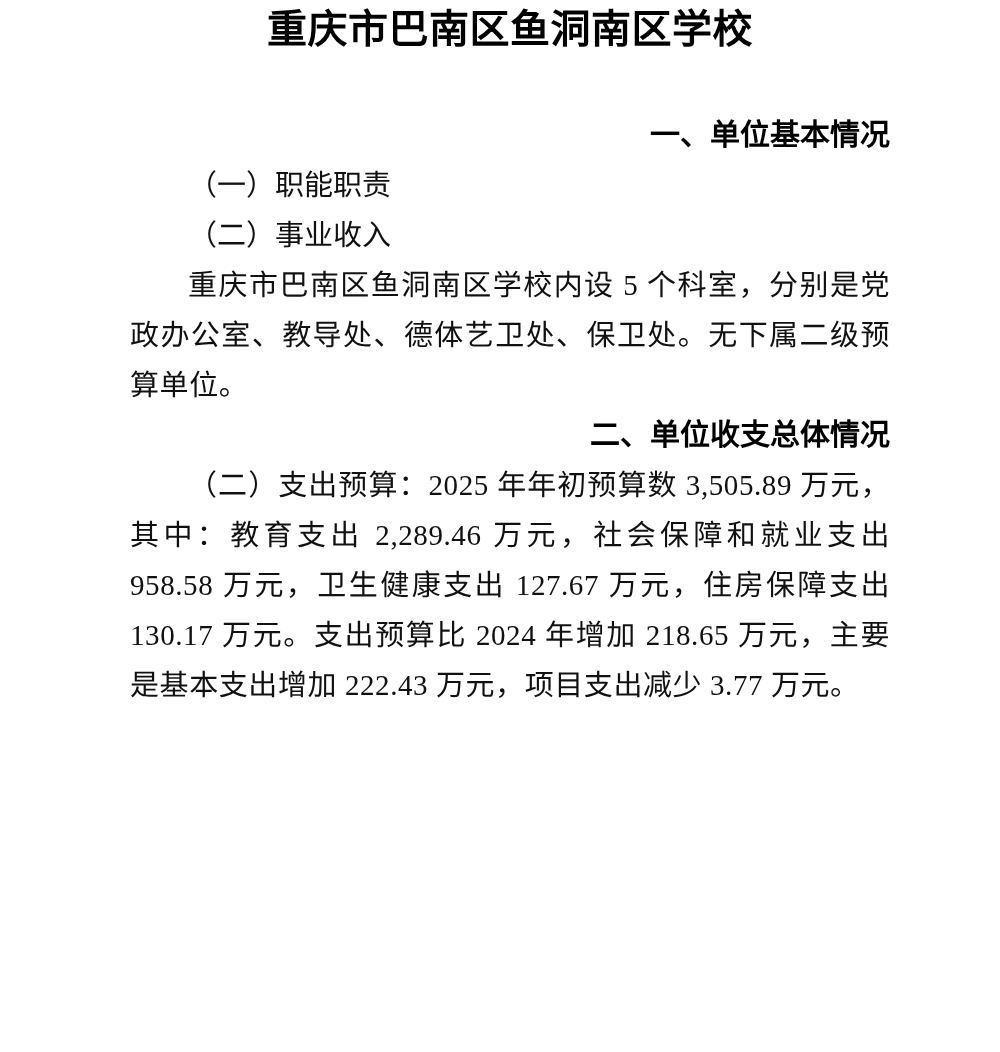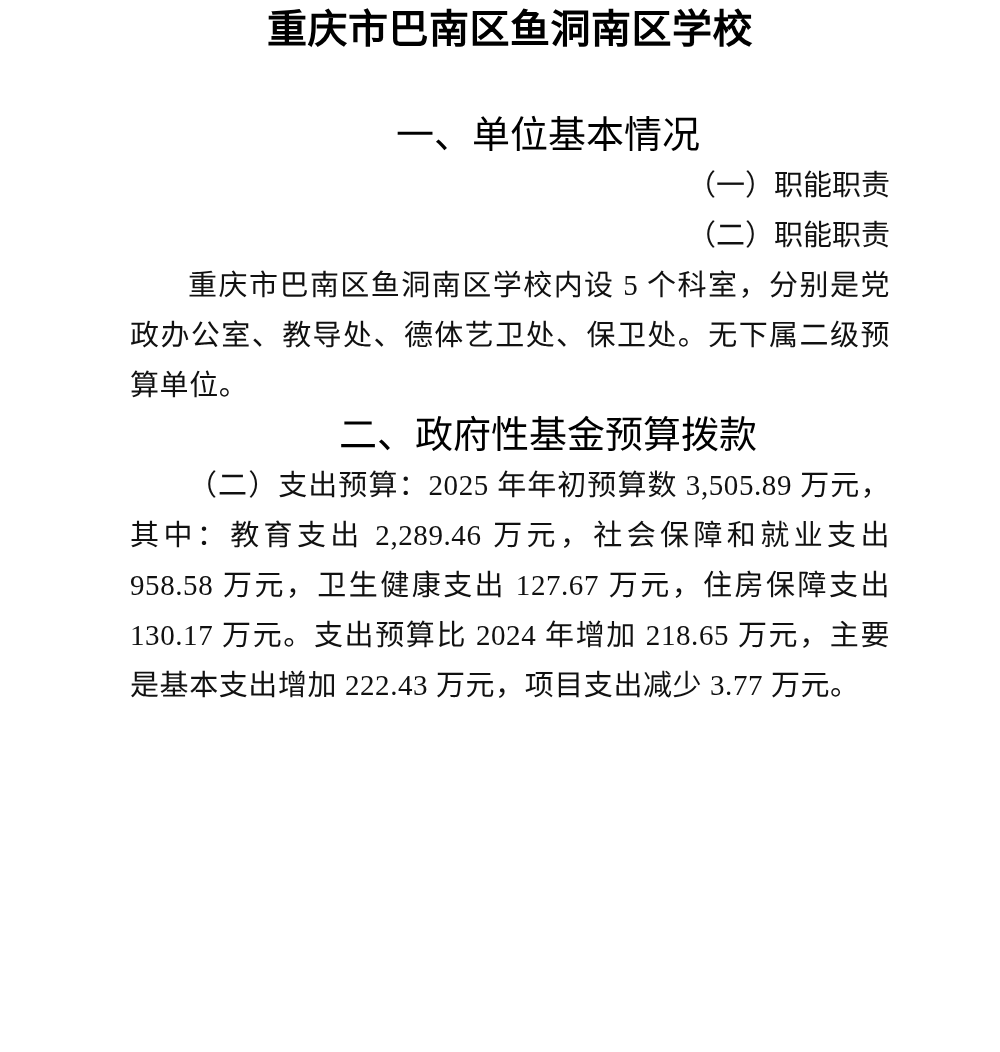--- a/index.html
+++ b/index.html
@@ -35,32 +35,32 @@
   }
   .doc-body {
     font-size: 29px;
     line-height: 50px;
     text-align: justify;
     text-justify: inter-ideograph;
     color: #111111;
   }
   .section-heading {
     font-family: "Liberation Sans", sans-serif;
-    font-weight: 400;
-    font-size: 38px;
+    font-weight: 700;
+    font-size: 30px;
     line-height: 50px;
     text-indent: 2em;
     color: #000000;
-    text-align: center;
+    text-align: right;
   }
   .sub-heading {
     font-size: 29px;
     line-height: 50px;
     text-indent: 2em;
-    text-align: right;
+    text-align: left;
   }
   .doc-paragraph {
     margin: 0;
     text-indent: 2em;
     letter-spacing: 0.02em;
   }
 </style>
 </head>
 <body>
 
@@ -70,23 +70,23 @@
     <div class="doc-title">重庆市巴南区鱼洞南区学校</div>
   </div>
 
   <div class="doc-body">
 
     <div class="section-heading">一、单位基本情况</div>
 
     <div class="sub-heading">（一）职能职责</div>
 
 
-    <div class="sub-heading">（二）职能职责</div>
+    <div class="sub-heading">（二）事业收入</div>
 
     <p class="doc-paragraph">重庆市巴南区鱼洞南区学校内设 5 个科室，分别是党政办公室、教导处、德体艺卫处、保卫处。无下属二级预算单位。</p>
 
-    <div class="section-heading">二、政府性基金预算拨款</div>
+    <div class="section-heading">二、单位收支总体情况</div>
 
 
     <p class="doc-paragraph">（二）支出预算：2025 年年初预算数 3,505.89 万元，其中：教育支出 2,289.46 万元，社会保障和就业支出 958.58 万元，卫生健康支出 127.67 万元，住房保障支出 130.17 万元。支出预算比 2024 年增加 218.65 万元，主要是基本支出增加 222.43 万元，项目支出减少 3.77 万元。</p>
 
   </div>
 </div>
 
 </body></html>

